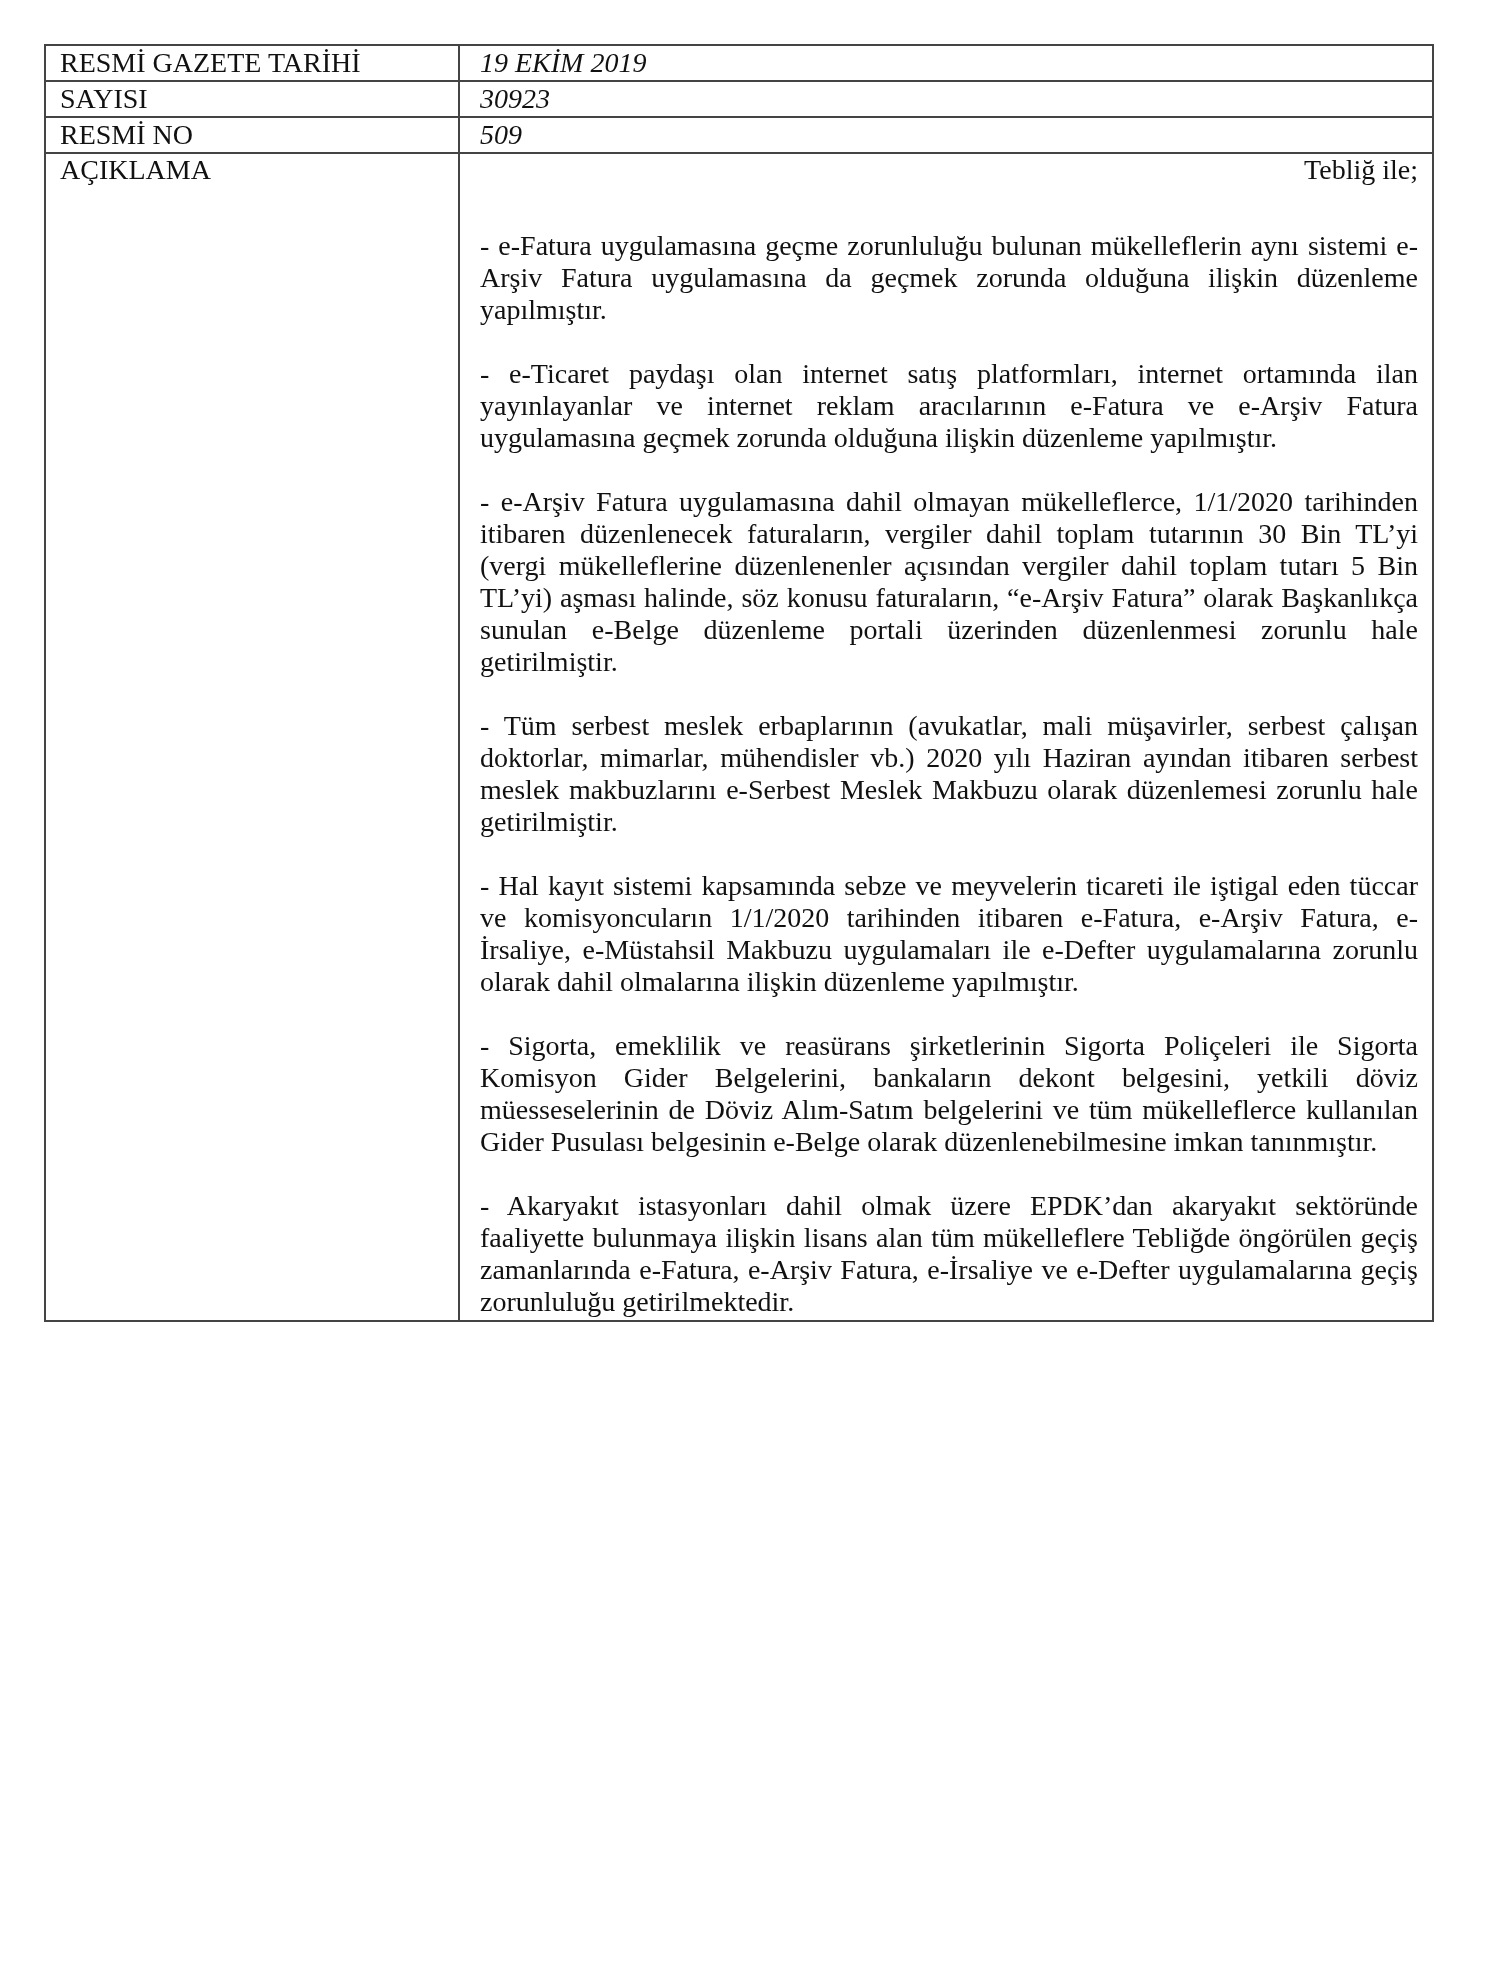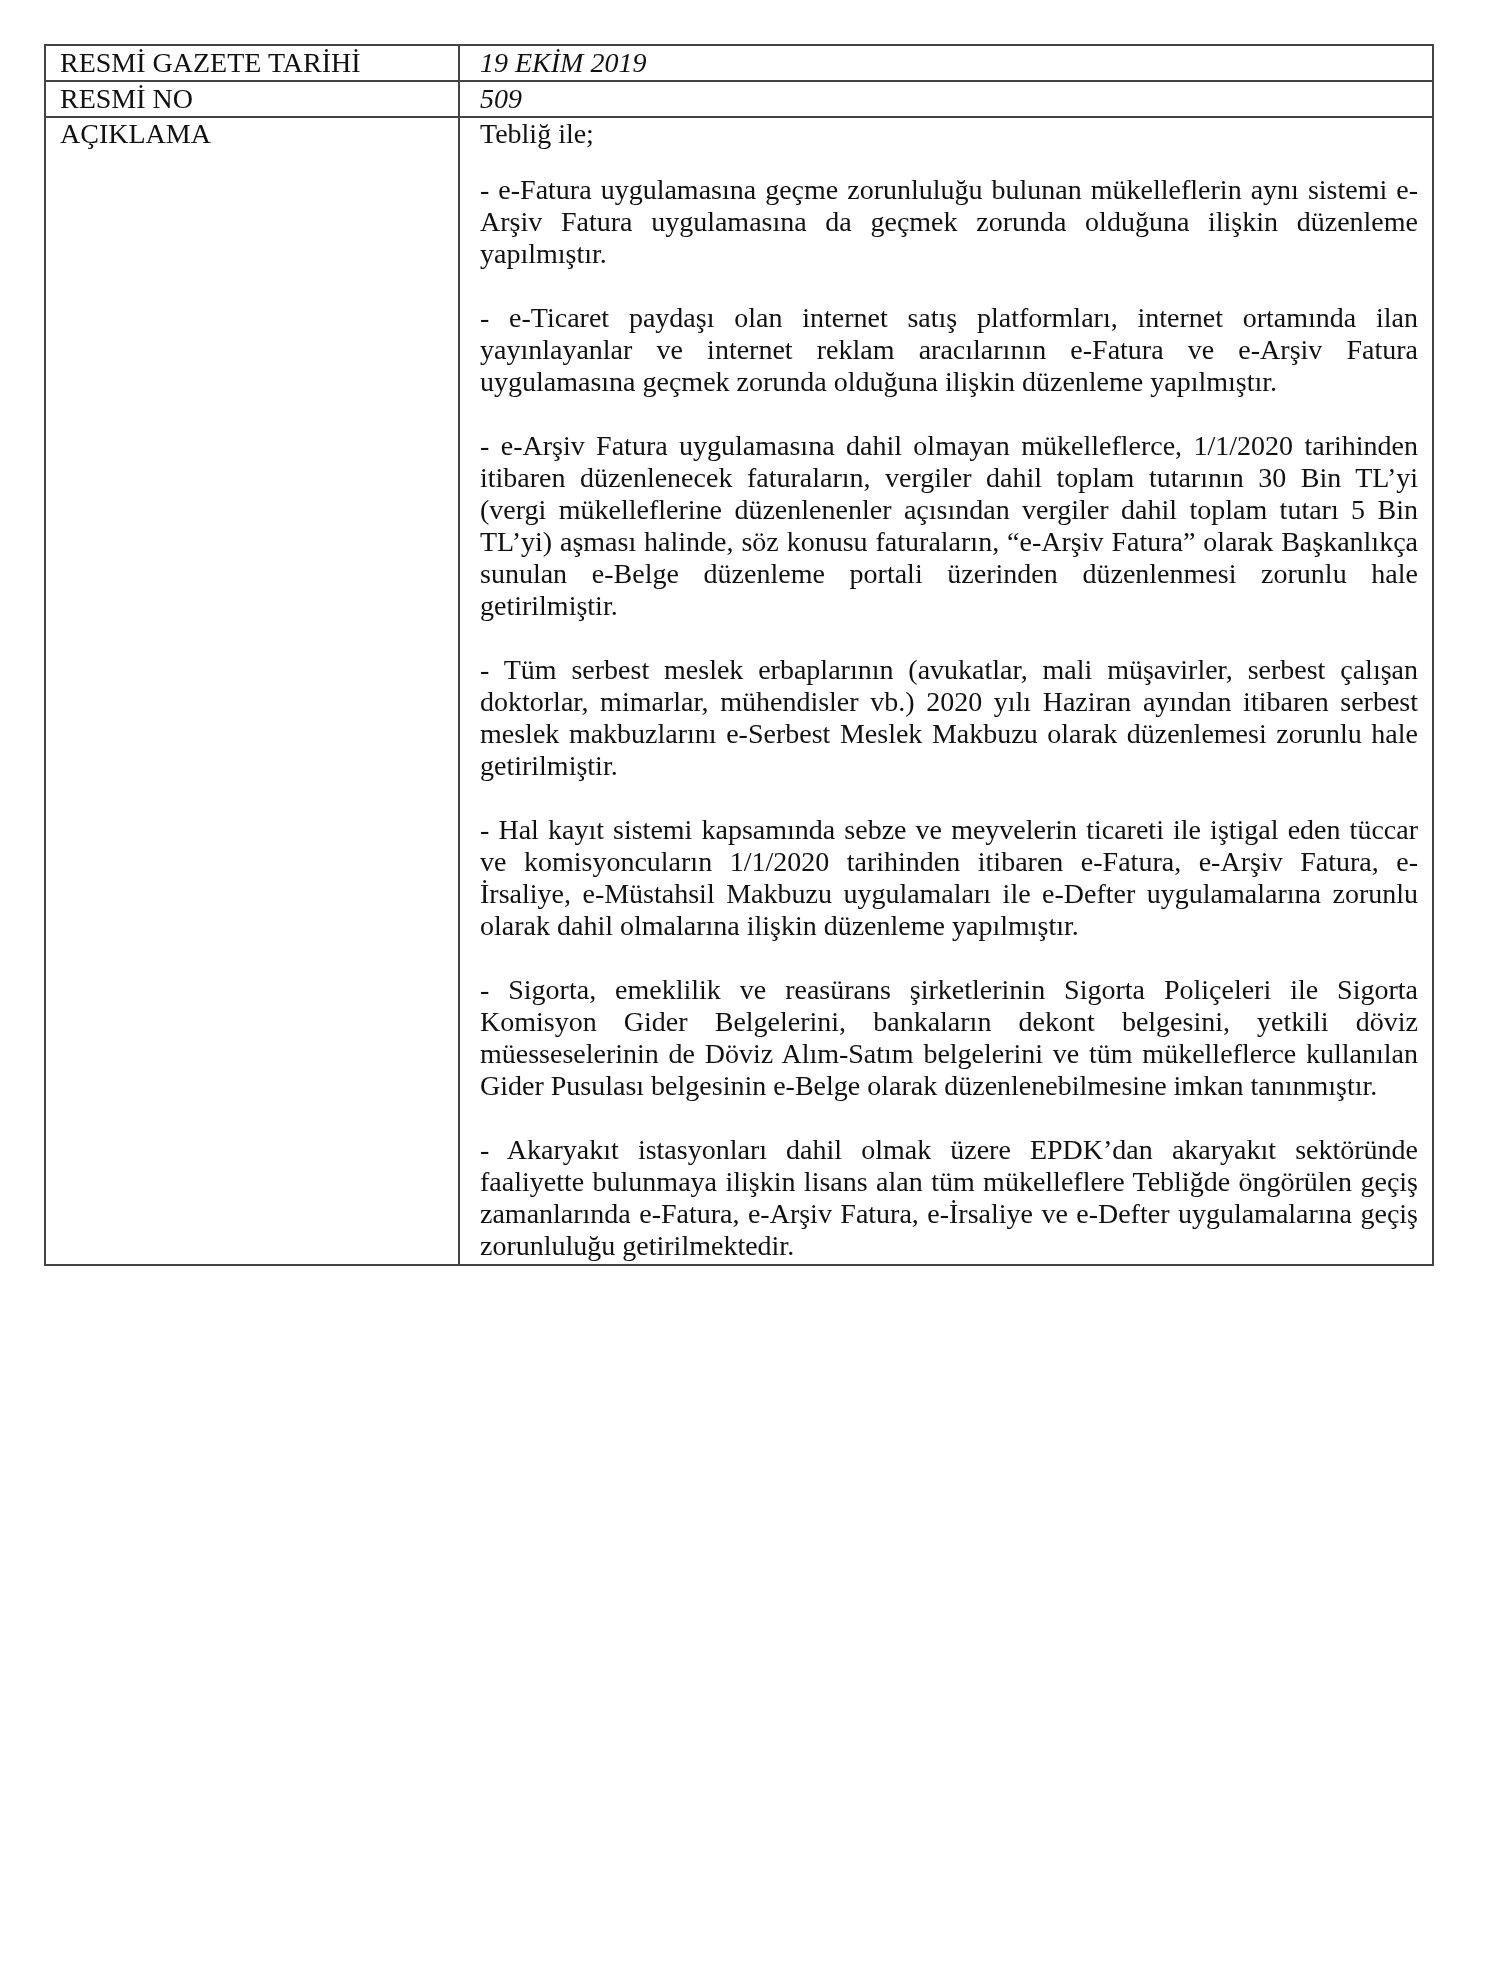--- a/index.html
+++ b/index.html
@@ -9,34 +9,38 @@
                border-collapse: collapse; table-layout: fixed; border-radius: 21px; }
   .doc-table td { border: 2px solid #444; padding: 0 8px 0 8px; vertical-align: top;
                   font-size: 28px; line-height: 32px; }
   .doc-table tr.meta td { height: 32px; padding-top: 1px; padding-bottom: 1px; }
   .col-label { width: 414px; }
   .label-cell { padding-left: 14px !important; }
   .value-cell { padding-left: 20px !important; padding-right: 14px !important; font-style: italic; }
   .desc-cell { padding-left: 20px !important; padding-right: 14px !important; padding-bottom: 2px !important; }
   .para { text-align: justify; margin: 0 0 32px 0; }
   .para:last-child { margin-bottom: 0; }
-  .intro { margin: 0 0 24px 0; }
+  .intro { margin: 0 0 44px 0; text-align: right; }
 </style>
 </head>
 <body>
 
 <table class="doc-table">
   <colgroup>
     <col class="col-label">
     <col>
   </colgroup>
   <tbody>
     <tr class="meta">
       <td class="label-cell">RESMİ GAZETE TARİHİ</td>
       <td class="value-cell">19 EKİM 2019</td>
+    </tr>
+    <tr class="meta">
+      <td class="label-cell">SAYISI</td>
+      <td class="value-cell">30923</td>
     </tr>
     <tr class="meta">
       <td class="label-cell">RESMİ NO</td>
       <td class="value-cell">509</td>
     </tr>
     <tr>
       <td class="label-cell">AÇIKLAMA</td>
       <td class="desc-cell">
         <p class="intro">Tebliğ ile;</p>
         <p class="para">- e-Fatura uygulamasına geçme zorunluluğu bulunan mükelleflerin aynı sistemi e-Arşiv Fatura uygulamasına da geçmek zorunda olduğuna ilişkin düzenleme yapılmıştır.</p>

